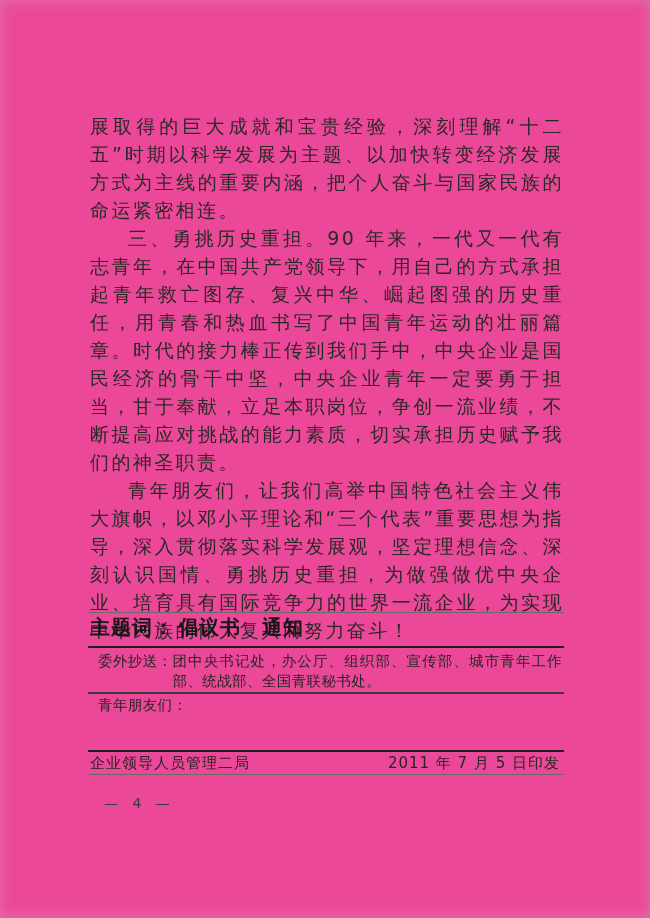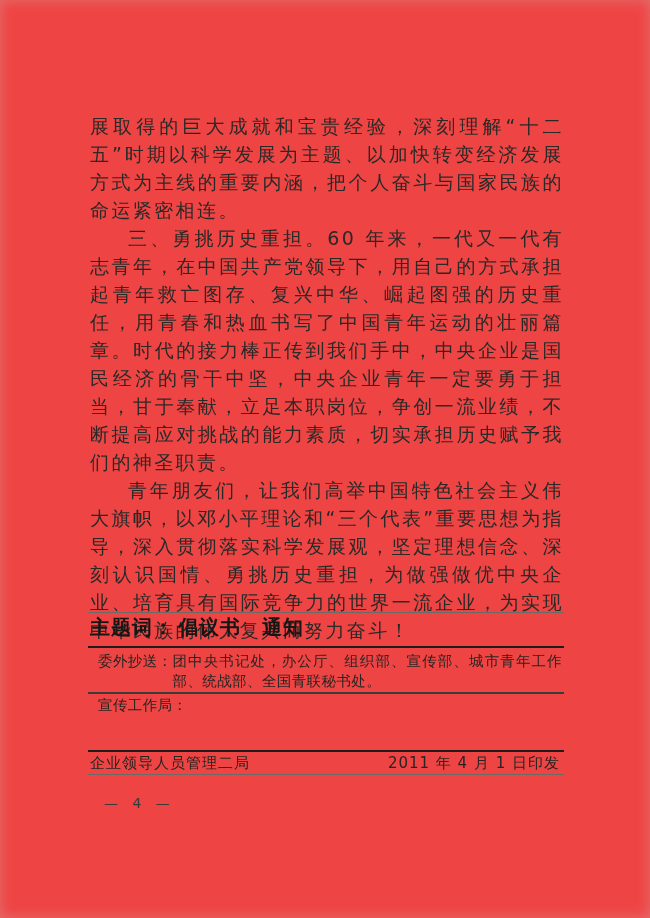--- a/index.html
+++ b/index.html
@@ -4,21 +4,21 @@
 <style>
   html, body {
     margin: 0;
     padding: 0;
     background: #fdfdfc;
   }
   .page {
     position: relative;
     width: 650px;
     height: 918px;
-    background: #ef4444;
+    background: #ec4899;
     overflow: hidden;
     font-family: "DejaVu Sans", sans-serif;
     color: #2b2b2b;
     box-shadow: inset 0 0 14px rgba(200,198,195,0.35);
   }
 
   
   .body-text {
     position: absolute;
     left: 90px;
@@ -92,21 +92,21 @@
     color: #3a3a38;
   }
 </style>
 </head>
 <body>
 
 <div class="page">
 
   <div class="body-text">
     <p>展取得的巨大成就和宝贵经验，深刻理解“十二五”时期以科学发展为主题、以加快转变经济发展方式为主线的重要内涵，把个人奋斗与国家民族的命运紧密相连。</p>
-    <p class="indent">三、勇挑历史重担。60 年来，一代又一代有志青年，在中国共产党领导下，用自己的方式承担起青年救亡图存、复兴中华、崛起图强的历史重任，用青春和热血书写了中国青年运动的壮丽篇章。时代的接力棒正传到我们手中，中央企业是国民经济的骨干中坚，中央企业青年一定要勇于担当，甘于奉献，立足本职岗位，争创一流业绩，不断提高应对挑战的能力素质，切实承担历史赋予我们的神圣职责。</p>
+    <p class="indent">三、勇挑历史重担。90 年来，一代又一代有志青年，在中国共产党领导下，用自己的方式承担起青年救亡图存、复兴中华、崛起图强的历史重任，用青春和热血书写了中国青年运动的壮丽篇章。时代的接力棒正传到我们手中，中央企业是国民经济的骨干中坚，中央企业青年一定要勇于担当，甘于奉献，立足本职岗位，争创一流业绩，不断提高应对挑战的能力素质，切实承担历史赋予我们的神圣职责。</p>
     <p class="indent">青年朋友们，让我们高举中国特色社会主义伟大旗帜，以邓小平理论和“三个代表”重要思想为指导，深入贯彻落实科学发展观，坚定理想信念、深刻认识国情、勇挑历史重担，为做强做优中央企业、培育具有国际竞争力的世界一流企业，为实现中华民族的伟大复兴而努力奋斗！</p>
   </div>
 
   <div class="doc-footer">
 
     <div class="rule rule-thin"></div>
 
     <div class="subject-row">
       <span>主题词：</span>
       <span class="terms">倡议书　通知</span>
@@ -115,28 +115,28 @@
     <div class="rule rule-thick"></div>
 
     <div class="cc-row cc-external">
       <span class="cc-label">委外抄送：</span>
       <span class="cc-content">团中央书记处，办公厅、组织部、宣传部、城市青年工作部、统战部、全国青联秘书处。</span>
     </div>
 
     <div class="rule rule-mid"></div>
 
     <div class="cc-row cc-internal">
-      <span class="cc-label">宣传工作局：</span>
+      <span class="cc-label">青年朋友们：</span>
     </div>
 
     <div class="rule rule-thick"></div>
 
     <div class="issuer-row">
       <span>企业领导人员管理二局</span>
-      <span>2011 年 4 月 1 日印发</span>
+      <span>2011 年 7 月 5 日印发</span>
     </div>
 
     <div class="rule rule-thin"></div>
 
   </div>
 
   <div class="page-number">— 4 —</div>
 
 </div>
 

